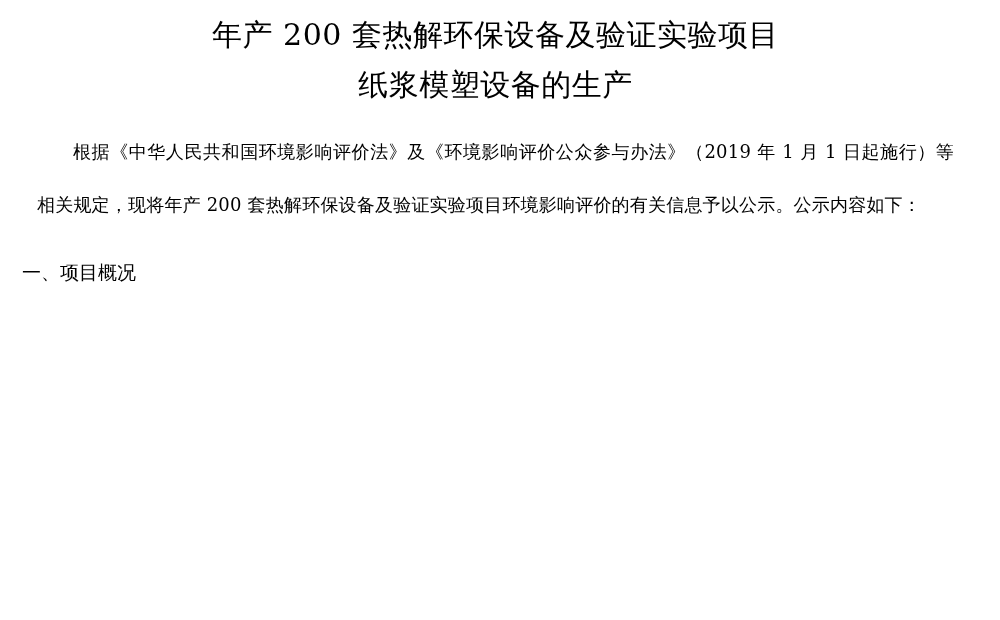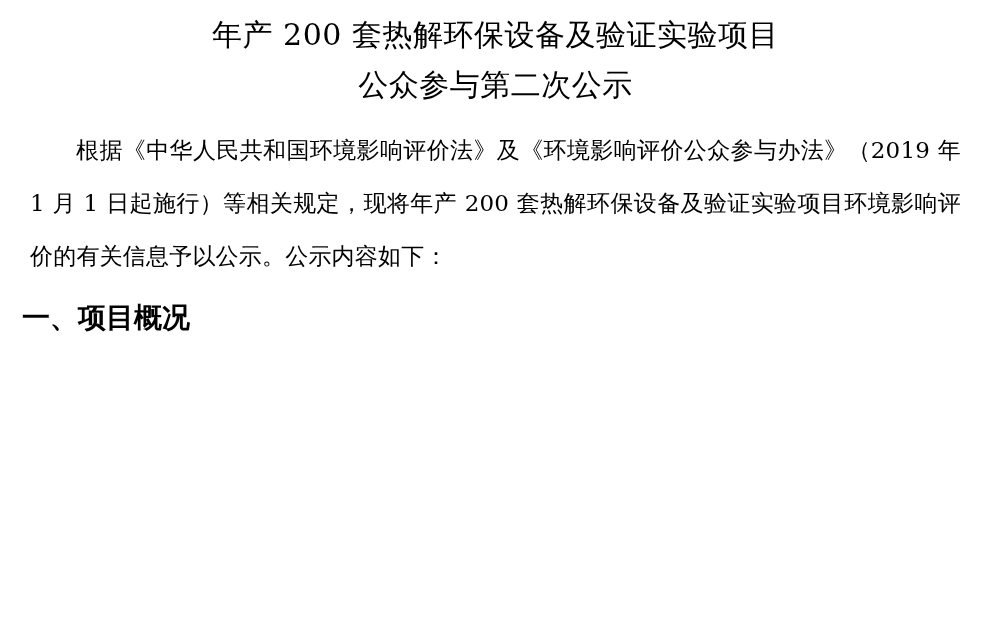--- a/index.html
+++ b/index.html
@@ -29,50 +29,50 @@
     letter-spacing: 0.5px;
     margin: 0;
   }
   .doc-title .line {
     display: block;
   }
   .body-block {
     margin-top: 14px;
   }
   p.para {
-    margin: 8px;
-    font-size: 23px;
+    margin: 15px;
+    font-size: 18px;
     line-height: 53px;
     text-align: justify;
     text-justify: inter-ideograph;
     letter-spacing: 0.2px;
   }
   p.indent {
     text-indent: 2em;
   }
   .section-heading {
     margin: 0;
-    font-size: 28px;
+    font-size: 19px;
     line-height: 53px;
-    font-weight: bold;
+    font-weight: normal;
   }
   sup {
     font-size: 0.62em;
     vertical-align: super;
     line-height: 0;
   }
 </style>
 </head>
 <body>
 
 <div class="page">
 
   <h1 class="doc-title">
     <span class="line">年产 200 套热解环保设备及验证实验项目</span>
-    <span class="line">公众参与第二次公示</span>
+    <span class="line">纸浆模塑设备的生产</span>
   </h1>
 
   <div class="body-block">
 
     <p class="para indent">根据《中华人民共和国环境影响评价法》及《环境影响评价公众参与办法》（2019 年 1 月 1 日起施行）等相关规定，现将年产 200 套热解环保设备及验证实验项目环境影响评价的有关信息予以公示。公示内容如下：</p>
 
     <p class="section-heading">一、项目概况</p>
 
 
   </div>

